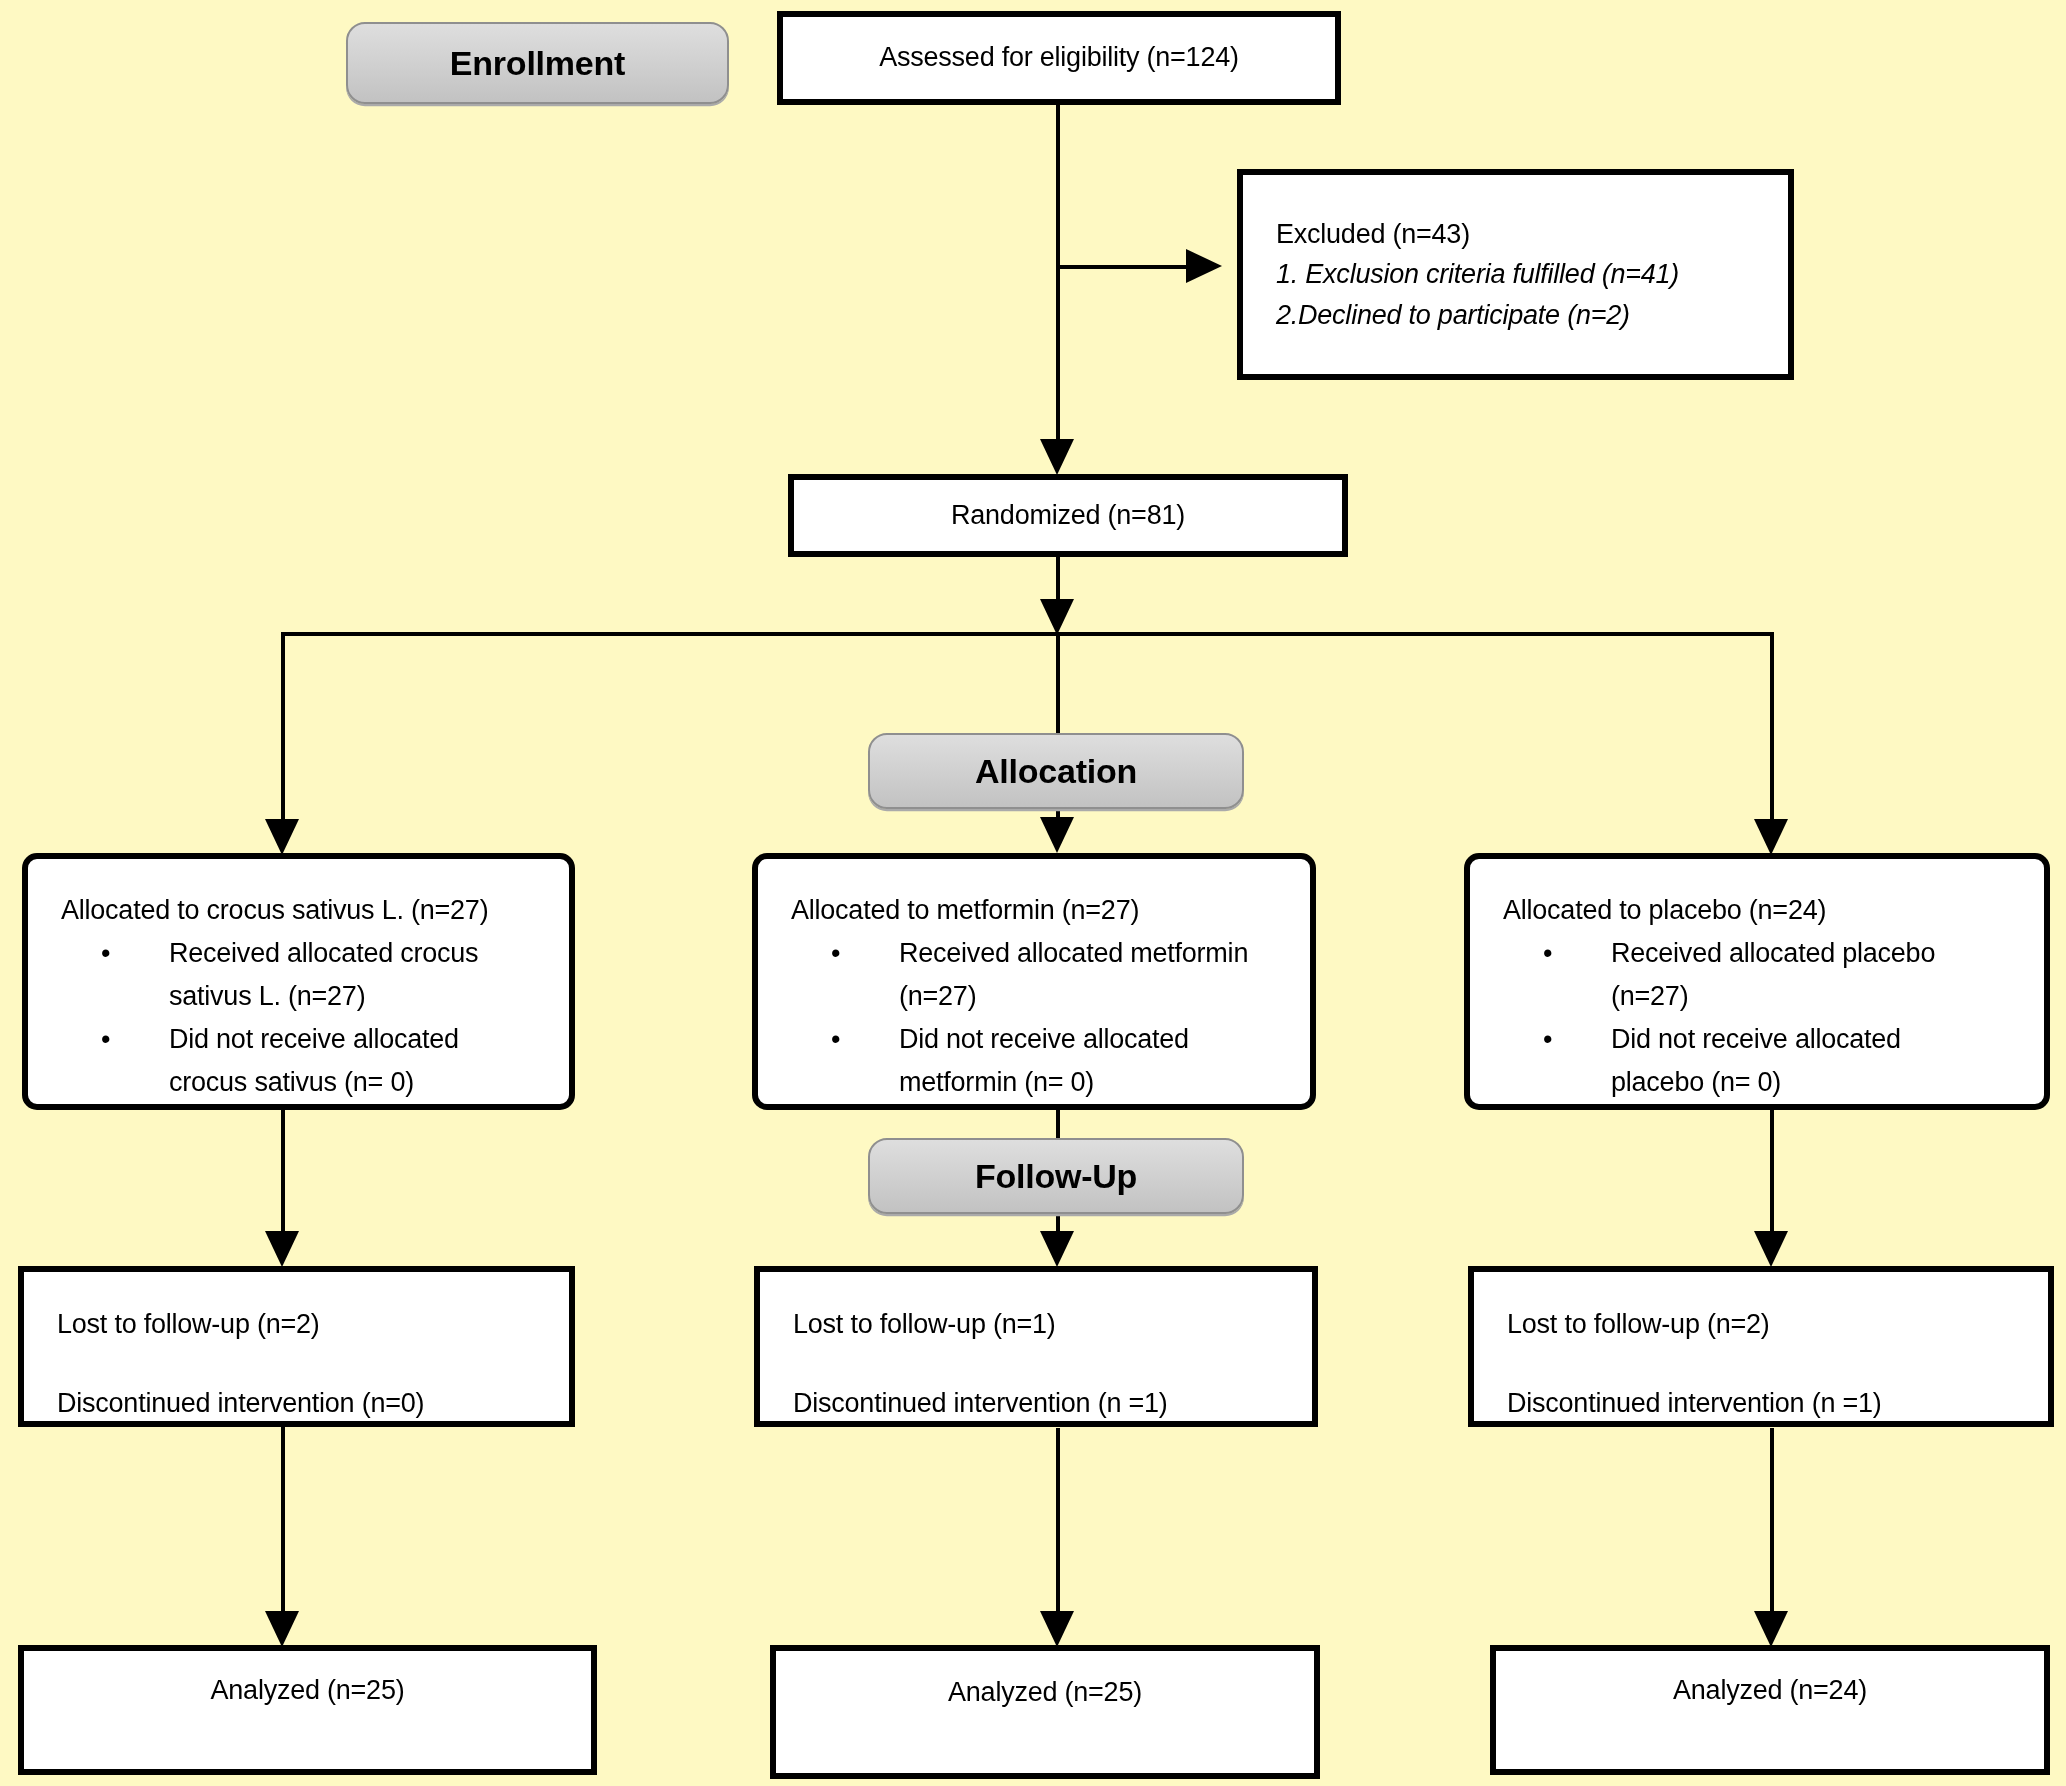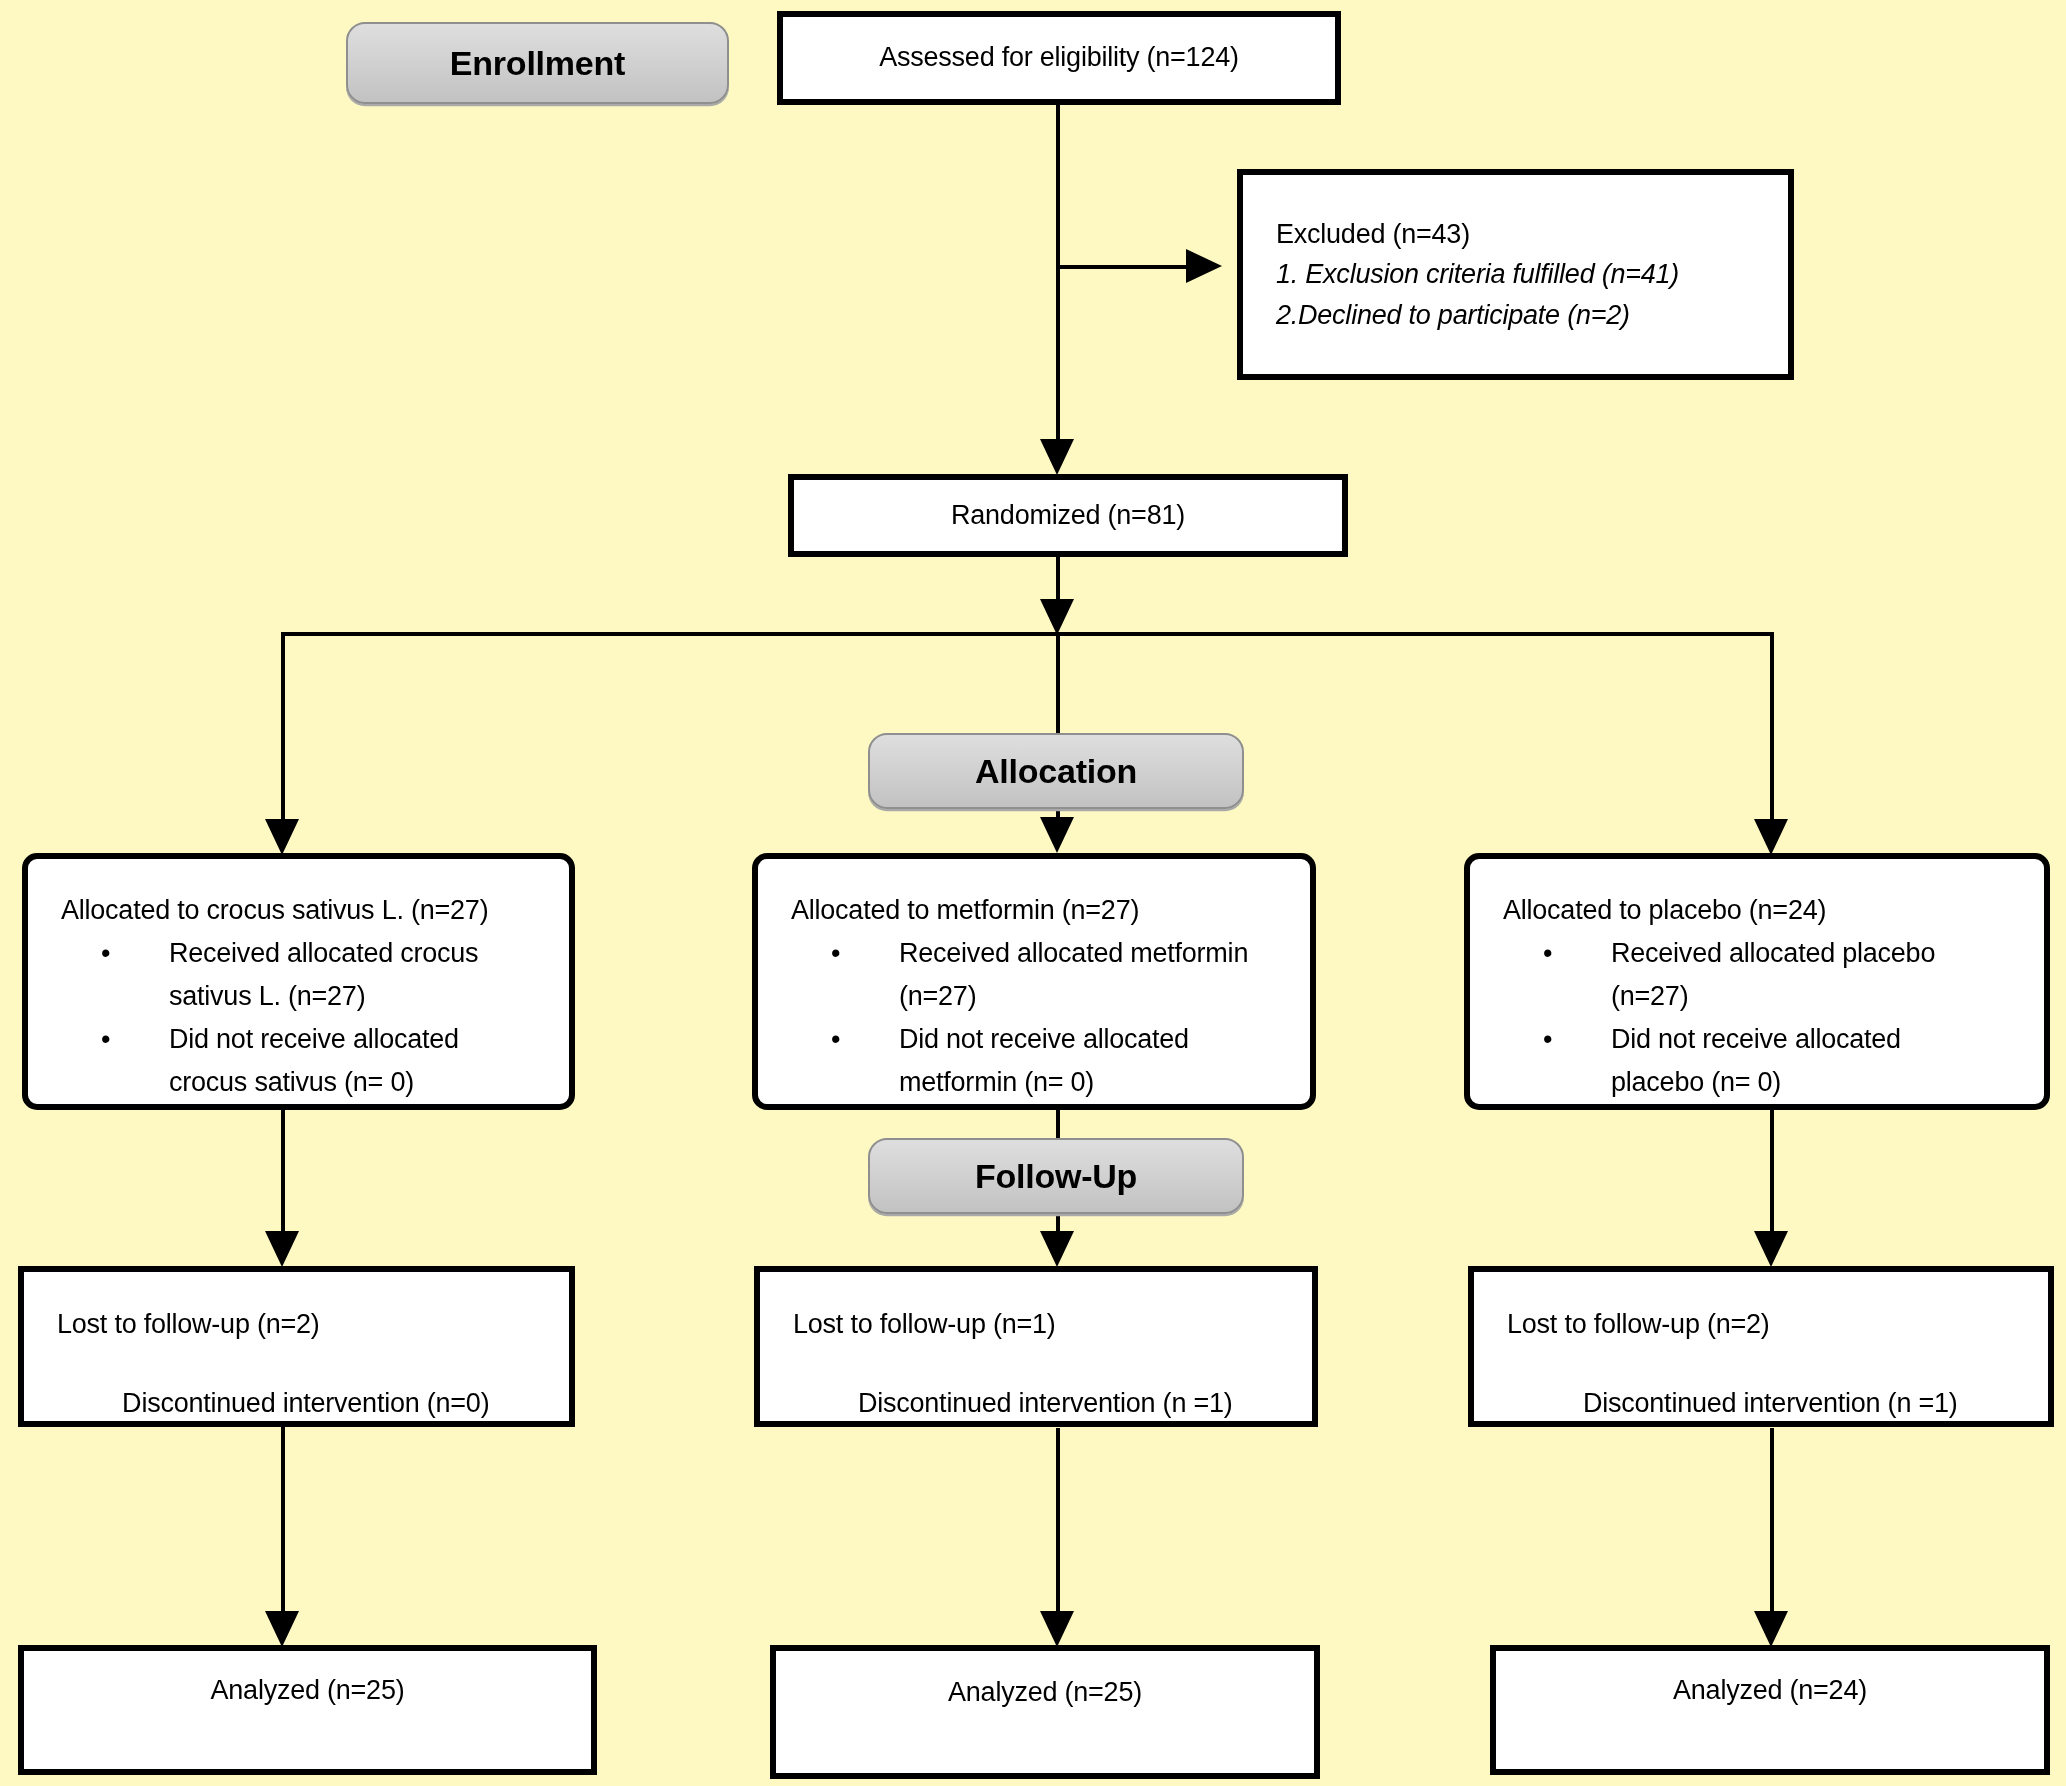--- a/index.html
+++ b/index.html
@@ -68,21 +68,21 @@
   .bullet-row{display:flex;}
   .bullet-marker{
     width:108px;
     padding-left:40px;
     box-sizing:border-box;
     line-height:43px;
   }
   .bullet-text div{line-height:43px;white-space:nowrap;}
   .fu{padding:27.5px 14.5px 0 33px;}
   .fu .fu-line1{margin-top:5.8px;white-space:nowrap;}
-  .fu .fu-line2{margin-top:40px;white-space:nowrap;text-align:center;}
+  .fu .fu-line2{margin-top:40px;white-space:nowrap;}
   .analyzed{padding-bottom:38px;}
 </style>
 </head>
 <body>
 
 <div class="canvas">
 
   <div class="vline" style="left:1056px;top:105px;height:335px;"></div>
   <div class="arrow-down" style="left:1040px;top:439px;"></div>
 

